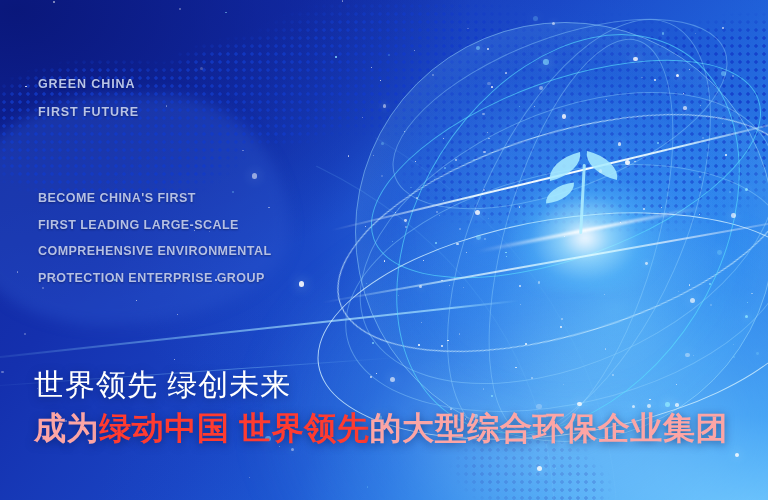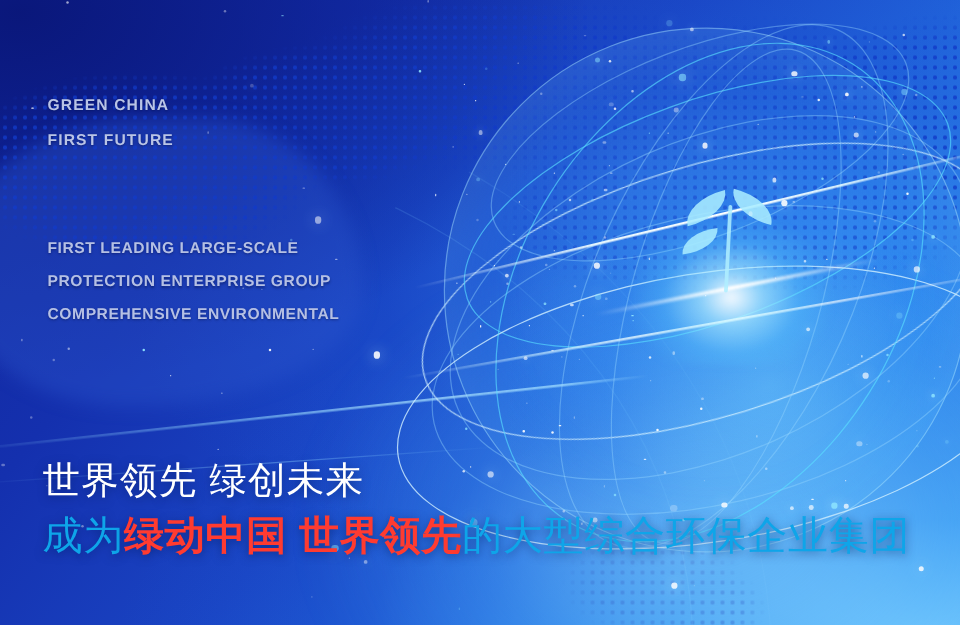--- a/index.html
+++ b/index.html
@@ -162,21 +162,21 @@
   }
   #headline{position:absolute;left:34px;top:364px;}
   #head-line-1{
     color:#ffffff;font-size:30px;font-weight:300;letter-spacing:1px;
     line-height:42px;text-shadow:0 2px 8px rgba(0,25,90,.55);white-space:nowrap;
   }
   #head-line-2{
     font-size:32px;line-height:44px;letter-spacing:.6px;white-space:nowrap;
     text-shadow:0 2px 8px rgba(0,25,90,.55);
   }
-  #head-line-2 .w{color:#0ea5e9;font-weight:400;}
+  #head-line-2 .w{color:#fca5a5;font-weight:700;}
   #head-line-2 .r{color:#ff3b30;font-weight:bold;}
   #head-line-2 .r2{color:#ff3b30;font-weight:bold;}
 </style>
 </head>
 <body>
 
 <div id="stage">
 
   <div class="layer" id="bg-base"></div>
   <div class="layer" id="bg-darkcorner"></div>
@@ -411,23 +411,24 @@
       <div class="dot" style="left: 375.9px; top: 415.2px; width: 5.7px; height: 5.7px; opacity: 0.48; box-shadow: rgba(190, 235, 255, 0.8) 0px 0px 12px; background: rgb(143, 230, 255);"></div>
       <div class="dot" style="left: 54px; top: 277.6px; width: 2.2px; height: 2.2px; opacity: 0.49;"></div>
     </div>
 
   <div id="eyebrow">
     <div>GREEN CHINA</div>
     <div>FIRST FUTURE</div>
   </div>
 
   <div id="tagline">
+    <div>BECOME CHINA'S FIRST</div>
     <div>FIRST LEADING LARGE-SCALE</div>
+    <div>COMPREHENSIVE ENVIRONMENTAL</div>
     <div>PROTECTION ENTERPRISE GROUP</div>
-    <div>COMPREHENSIVE ENVIRONMENTAL</div>
   </div>
 
   <div id="headline">
     <div id="head-line-1">世界领先 绿创未来</div>
     <div id="head-line-2">
       <span class="w">成为</span><span class="r">绿动中国</span><span class="r2"> </span><span class="r2">世界领先</span><span class="w">的大型综合环保企业集团</span>
     </div>
   </div>
 
 </div>

